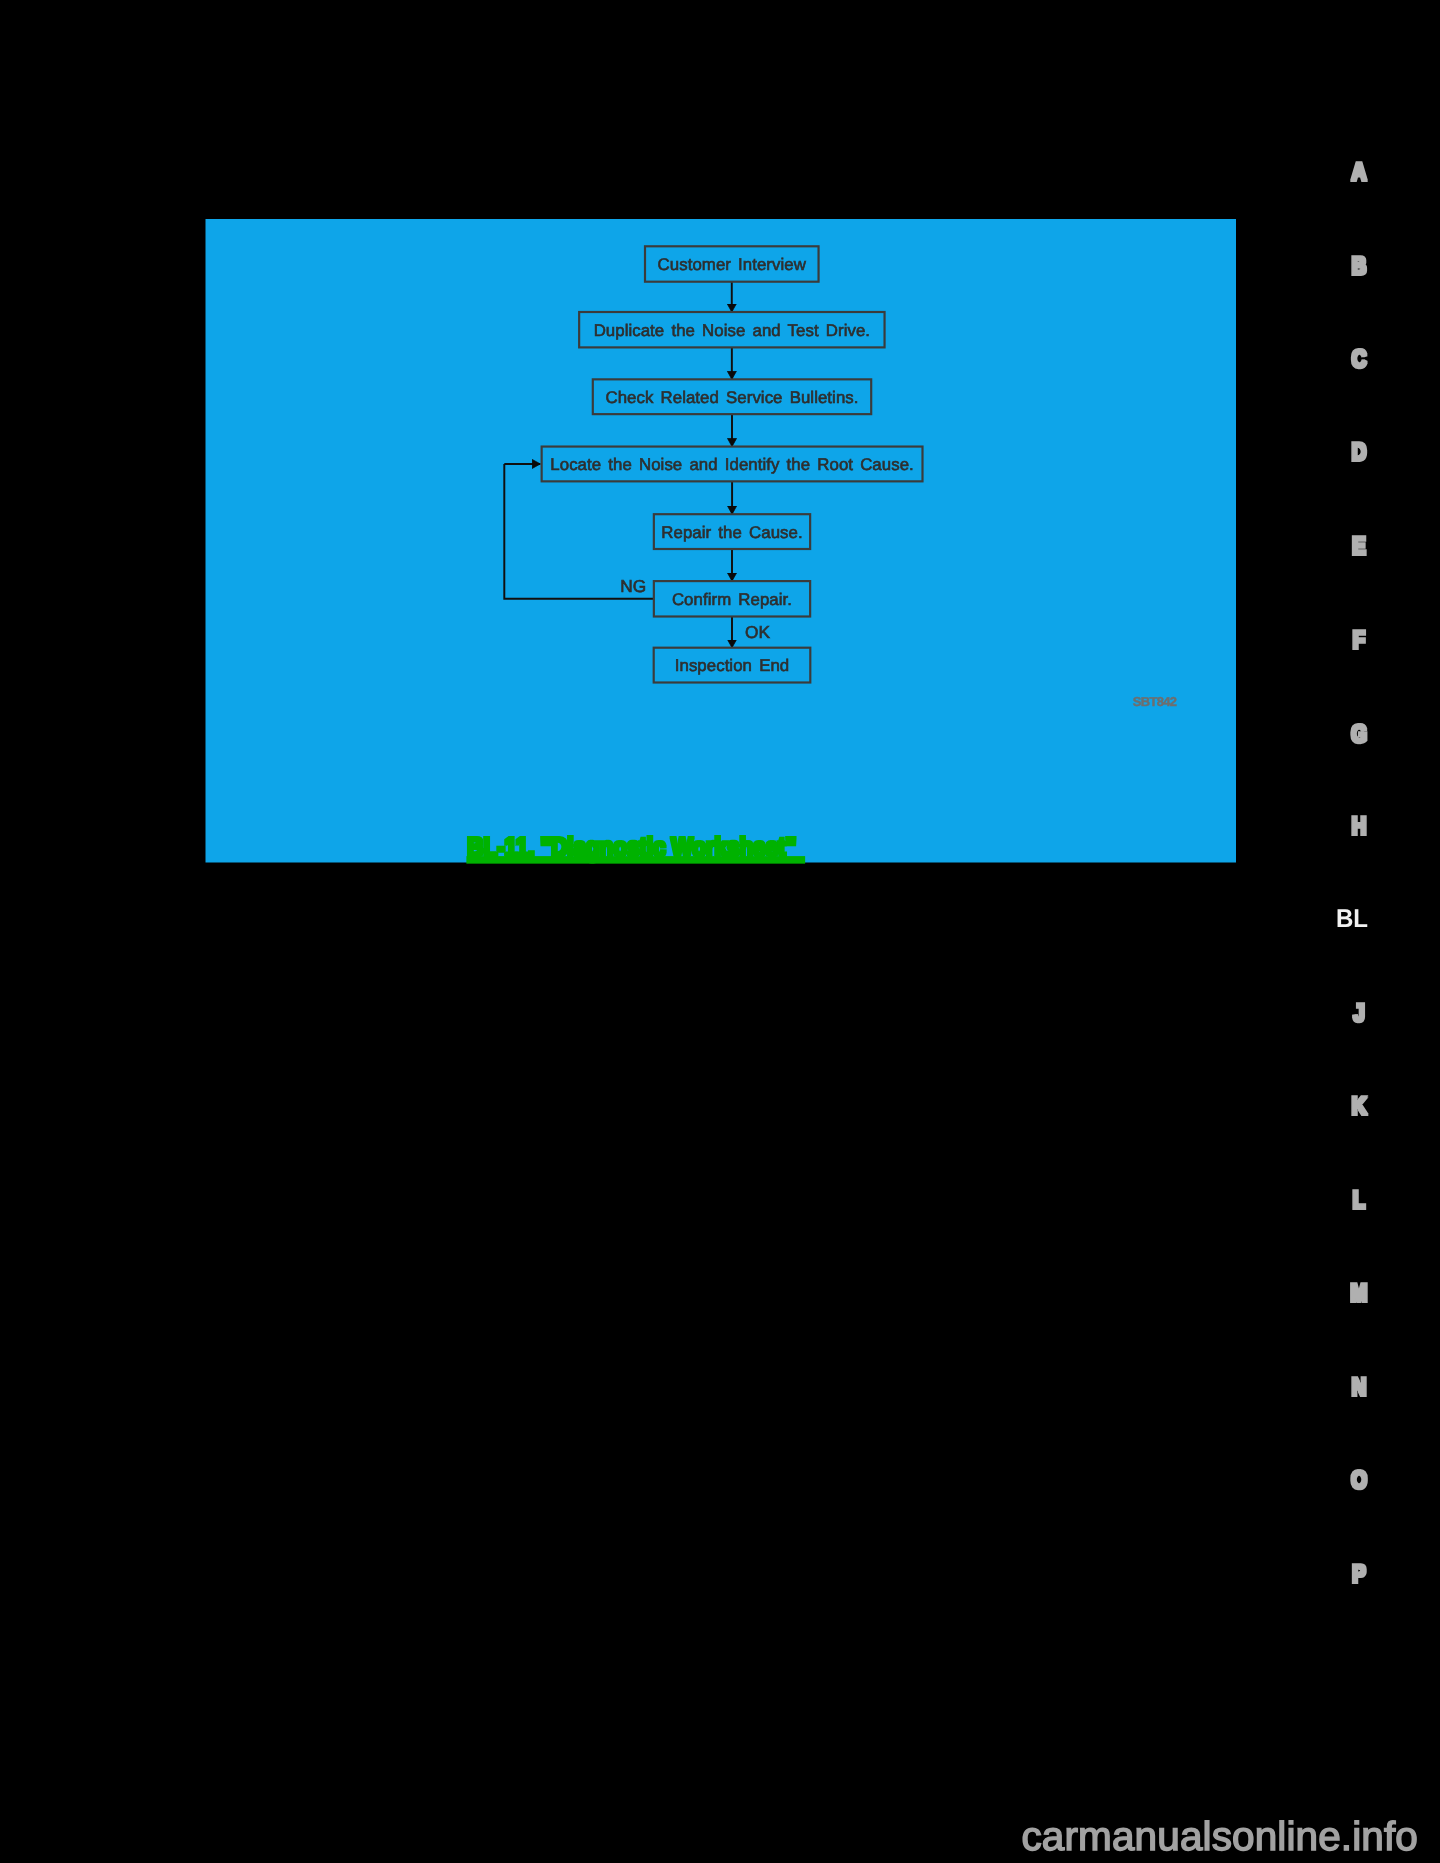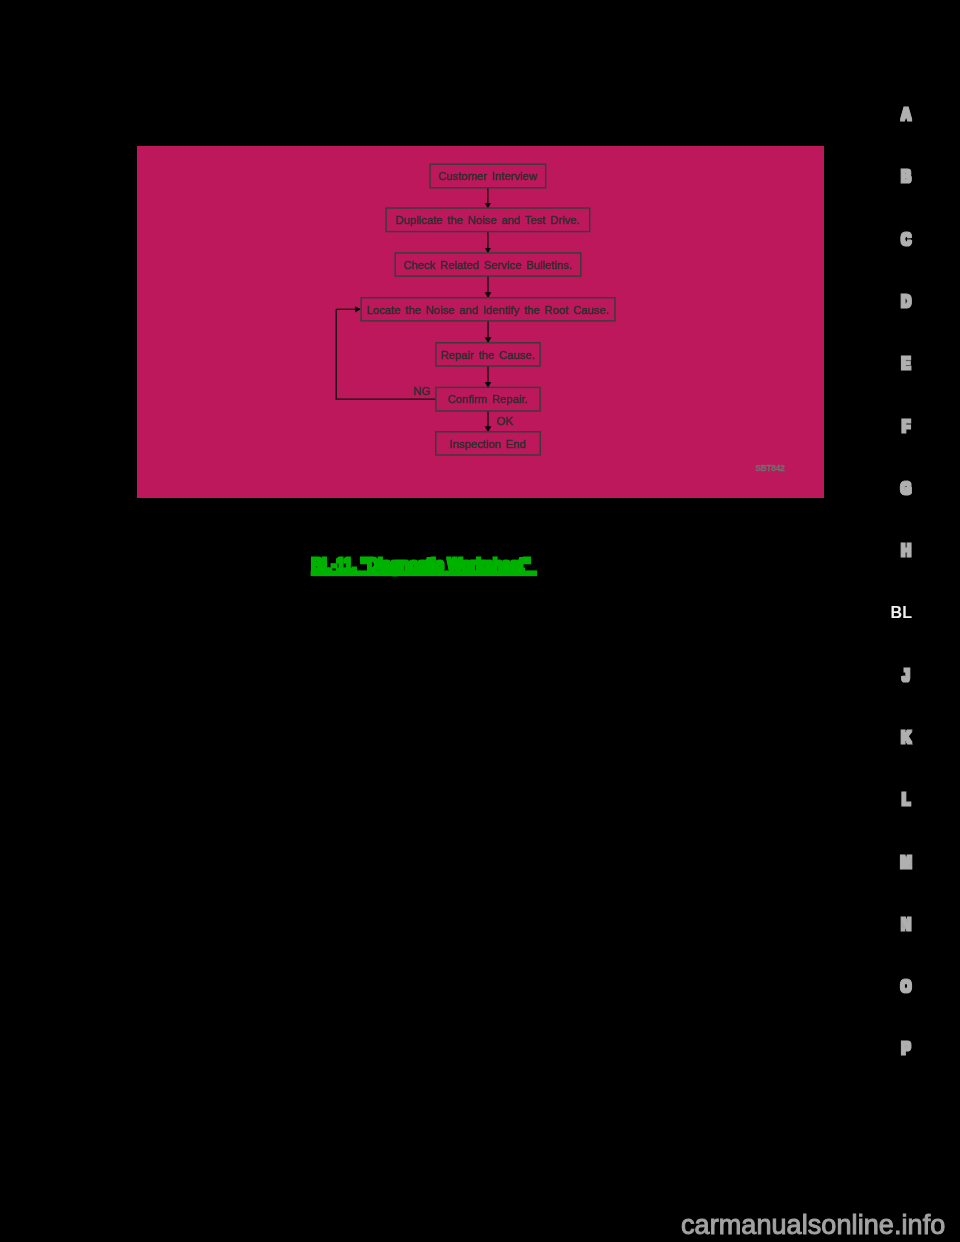--- a/index.html
+++ b/index.html
@@ -2,21 +2,21 @@
 <html><head>
 <meta charset="utf-8">
 <title>Trouble Diagnoses</title>
 <style>
   html,body{margin:0;padding:0;}
   body{width:960px;height:1242px;background:#000000;overflow:hidden;
        font-family:"Liberation Sans", sans-serif;position:relative;}
   .page{position:absolute;left:0;top:0;width:960px;height:1242px;}
 
   
-  #fig{position:absolute;left:137px;top:146px;width:687px;height:352px;background:#be185d;}
+  #fig{position:absolute;left:137px;top:146px;width:687px;height:429px;background:#0ea5e9;}
   #figsvg{position:absolute;left:0;top:0;display:block;opacity:0.999;}
   .boxlabel{font-family:"Liberation Sans",sans-serif;font-size:11.2px;fill:#2e2e2e;
             stroke:#2e2e2e;stroke-width:0.42;paint-order:stroke;
             letter-spacing:0.05px;word-spacing:1.6px;}
   .flowlabel{font-family:"Liberation Sans",sans-serif;font-size:11.5px;fill:#2e2e2e;
              stroke:#2e2e2e;stroke-width:0.42;paint-order:stroke;}
   .figcode{font-family:"Liberation Sans",sans-serif;font-size:8.6px;fill:#6e6e6e;
            stroke:#6e6e6e;stroke-width:0.3;paint-order:stroke;
            font-weight:bold;letter-spacing:-0.4px;}
 

